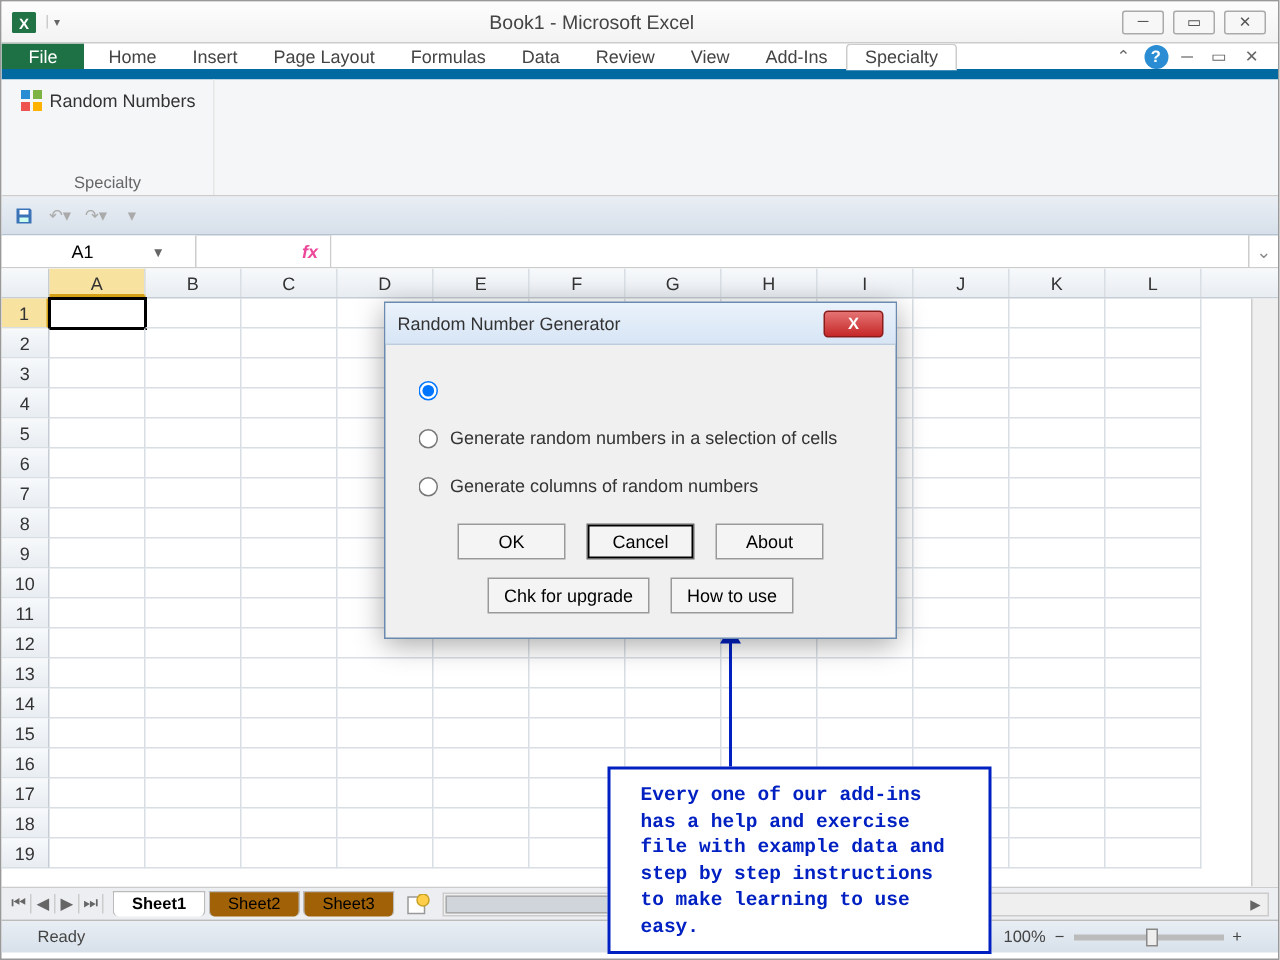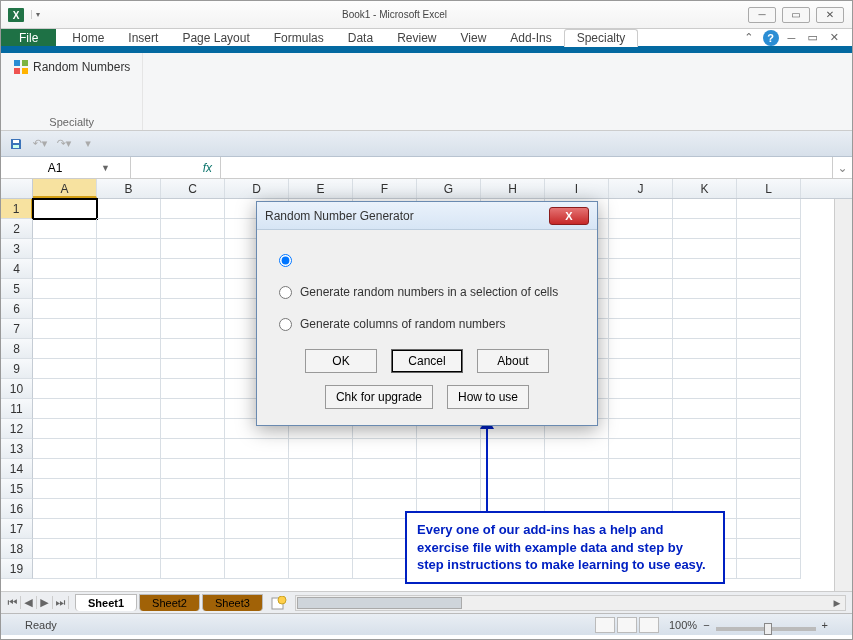--- a/index.html
+++ b/index.html
@@ -2,21 +2,21 @@
 <html><head>
 <meta charset="utf-8">
 <style>
 * { box-sizing: border-box; margin: 0; padding: 0; font-family: "Segoe UI", Tahoma, sans-serif; }
 body { width: 853px; height: 640px; background: #fff; overflow: hidden; border: 1px solid #999; position: relative; }
 
 
 .titlebar { height: 28px; background: linear-gradient(#fdfdfd,#f3f3f3); display: flex; align-items: center; border-bottom: 1px solid #ccc; position: relative; }
 .titlebar .excel-icon { width: 18px; height: 18px; margin: 0 6px; display: flex; align-items: center; justify-content: center; }
 .titlebar .menu-drop { width: 10px; border-left: 1px solid #ccc; padding-left: 4px; color: #666; font-size: 8px; }
-.titlebar .title { flex: 1; text-align: center; font-size: 10px; color: #444; }
+.titlebar .title { flex: 1; text-align: center; font-size: 13px; color: #444; }
 .titlebar .winbtns { display: flex; gap: 6px; margin-right: 8px; }
 .winbtn { width: 28px; height: 16px; border: 1px solid #aaa; border-radius: 2px; background: #f7f7f7; display: flex; align-items: center; justify-content: center; font-size: 10px; color: #555; cursor: pointer; }
 
 
 .tabs { height: 24px; display: flex; align-items: stretch; background: #fff; border-bottom: 7px solid #0369a1; font-size: 12px; }
 .tab { padding: 4px 12px; color: #444; cursor: pointer; display: flex; align-items: center; }
 .tab.file { background: #1e7145; color: #fff; font-weight: 400; border-radius: 0 0 0 0; margin-right: 4px; padding: 4px 18px; }
 .tab.active { background: #fff; border: 1px solid #ccc; border-bottom: 1px solid #fff; border-radius: 3px 3px 0 0; margin-bottom: -1px; }
 .tabs .spacer { flex: 1; }
 .tabs .helprow { display: flex; align-items: center; gap: 6px; padding-right: 10px; color: #666; }
@@ -33,21 +33,21 @@
 
 .qat { height: 26px; background: linear-gradient(#e9eef4,#d7e0ea); border-bottom: 1px solid #b8c3d0; display: flex; align-items: center; gap: 6px; padding: 0 6px; font-size: 11px; color: #555; }
 .qat .qbtn { width: 18px; height: 18px; display: flex; align-items: center; justify-content: center; cursor: pointer; color: #4a6; }
 .qat .qdisabled { color: #aaa; }
 
 
 .formulabar { height: 22px; display: flex; align-items: stretch; border-bottom: 1px solid #ccc; font-size: 12px; }
 .namebox { width: 130px; border-right: 1px solid #ccc; display: flex; align-items: center; justify-content: center; background: #fff; }
 .namebox input { border: none; width: 80px; text-align: center; font-size: 12px; outline: none; }
 .namebox .dd { color: #666; font-size: 9px; padding: 0 6px; cursor: pointer; }
-.fxlabel { width: 90px; display: flex; align-items: center; justify-content: flex-end; padding-right: 8px; color: #0f766e; font-style: italic; border-right: 1px solid #ccc; }
+.fxlabel { width: 90px; display: flex; align-items: center; justify-content: flex-end; padding-right: 8px; color: #ec4899; font-style: italic; border-right: 1px solid #ccc; font-weight: bold; }
 .formula-input { flex: 1; border: none; padding: 0 6px; outline: none; }
 .fb-expand { width: 20px; display: flex; align-items: center; justify-content: center; color: #888; cursor: pointer; border-left: 1px solid #ccc; }
 
 
 .gridwrap { position: relative; height: 412px; overflow: hidden; background: #fff; }
 .colheaders { display: flex; height: 20px; background: linear-gradient(#f7f9fb,#e8edf2); border-bottom: 1px solid #c5ccd4; font-size: 12px; }
 .rowheadspace { width: 32px; border-right: 1px solid #c5ccd4; background: linear-gradient(#f7f9fb,#e8edf2); }
 .colh { width: 64px; text-align: center; border-right: 1px solid #d8dee4; color: #333; line-height: 20px; cursor: pointer; }
 .colh.sel { background: #f7e2a0; border-bottom: 2px solid #d4a017; }
 .rows { position: relative; }
@@ -68,21 +68,21 @@
 .newsheet { width: 20px; height: 16px; margin-left: 6px; display: flex; align-items: center; justify-content: center; cursor: pointer; }
 .hscroll { flex: 1; margin: 0 6px; height: 16px; background: #efefef; border: 1px solid #ccc; position: relative; display: flex; align-items: center; }
 .hscroll .thumb { position: absolute; left: 1px; width: 30%; height: 12px; background: #cfd5db; border: 1px solid #aaa; }
 .hscroll .arrow { width: 16px; text-align: center; color: #666; font-size: 9px; }
 
 
 .statusbar { height: 22px; background: linear-gradient(#e9eef4,#d7e0ea); display: flex; align-items: center; font-size: 11px; color: #444; padding: 0 24px; border-top: 1px solid #bbb; }
 .statusbar .spacer { flex: 1; }
 .viewbtns { display: flex; gap: 2px; margin-right: 10px; }
 .viewbtn { width: 20px; height: 16px; border: 1px solid #bbb; background: #f7f7f7; cursor: pointer; }
-.zoom { display: flex; align-items: flex-end; gap: 6px; }
+.zoom { display: flex; align-items: center; gap: 6px; }
 .zslider { width: 100px; height: 4px; background: #bbb; position: relative; }
 .zthumb { position: absolute; left: 48px; top: -4px; width: 8px; height: 12px; background: #eee; border: 1px solid #888; }
 
 
 .dialog { position: absolute; left: 255px; top: 200px; width: 342px; background: #f0f0f0; border: 1px solid #6a8ab0; box-shadow: 0 4px 18px rgba(0,0,0,.35); font-size: 12px; z-index: 50; }
 .dlgtitle { height: 28px; background: linear-gradient(#eaf2fb,#d7e5f5); display: flex; align-items: center; padding: 0 8px; color: #333; border-bottom: 1px solid #bcd; }
 .dlgtitle .spacer { flex: 1; }
 .dlgclose { width: 40px; height: 18px; background: linear-gradient(#e57373,#c62828); border: 1px solid #8a1c1c; border-radius: 3px; color: #fff; display: flex; align-items: center; justify-content: center; font-weight: bold; cursor: pointer; font-size: 11px; }
 .dlgbody { padding: 18px 22px 16px; }
 .radiorow { display: flex; align-items: center; gap: 8px; margin: 10px 0 18px; color: #333; }
@@ -90,21 +90,21 @@
 .radiorow input { cursor: pointer; }
 .radiorow.sel label { color: #0020c2; font-weight: bold; }
 .dlgbtns { display: flex; justify-content: center; gap: 14px; margin-top: 10px; }
 .dlgbtns2 { display: flex; justify-content: center; gap: 14px; margin-top: 12px; }
 .dbtn { min-width: 72px; height: 24px; background: #f4f4f4; border: 1px solid #999; font-size: 12px; cursor: pointer; padding: 0 10px; }
 .dbtn.focus { border: 1px solid #666; box-shadow: inset 0 0 0 1px #000; }
 
 
 .arrow-line { position: absolute; left: 485px; top: 422px; width: 2px; height: 90px; background: #0020c2; z-index: 40; }
 .arrow-head { position: absolute; left: 479px; top: 416px; width: 0; height: 0; border-left: 7px solid transparent; border-right: 7px solid transparent; border-bottom: 12px solid #0020c2; z-index: 40; }
-.callout { position: absolute; left: 404px; top: 510px; width: 320px; background: #fff; border: 2px solid #0020c2; padding: 8px 10px; font-size: 13px; color: #0020c2; font-weight: bold; line-height: 1.35; z-index: 40; font-family: Liberation Sans, sans-serif; }
+.callout { position: absolute; left: 404px; top: 510px; width: 256px; background: #fff; border: 2px solid #0020c2; padding: 8px 20px; font-size: 13px; color: #0020c2; font-weight: bold; line-height: 1.35; z-index: 40; font-family: Liberation Mono, monospace; }
 </style>
 </head>
 <body>
 
 <div class="titlebar">
   <div class="excel-icon">
     <svg viewBox="0 0 18 18">
         <rect x="1" y="2" width="16" height="14" rx="1" fill="#217346"></rect>
         <text x="9" y="13" text-anchor="middle" fill="#fff" font-size="10" font-family="Arial" font-weight="bold">X</text>
       </svg>

